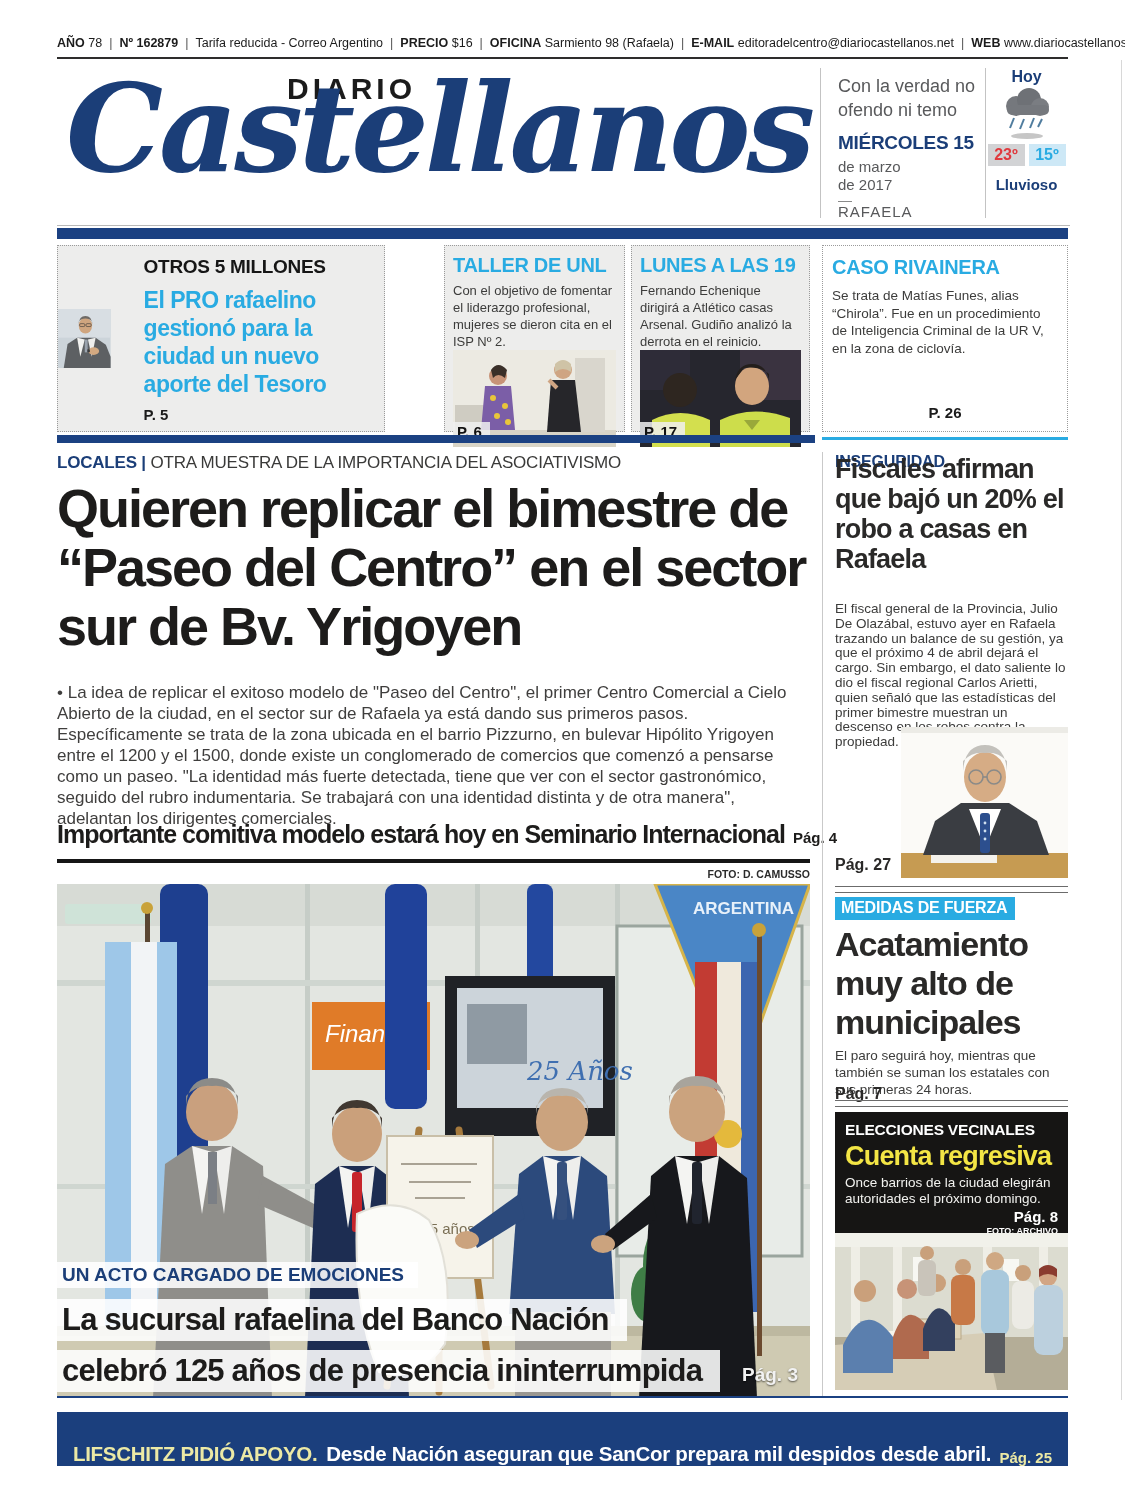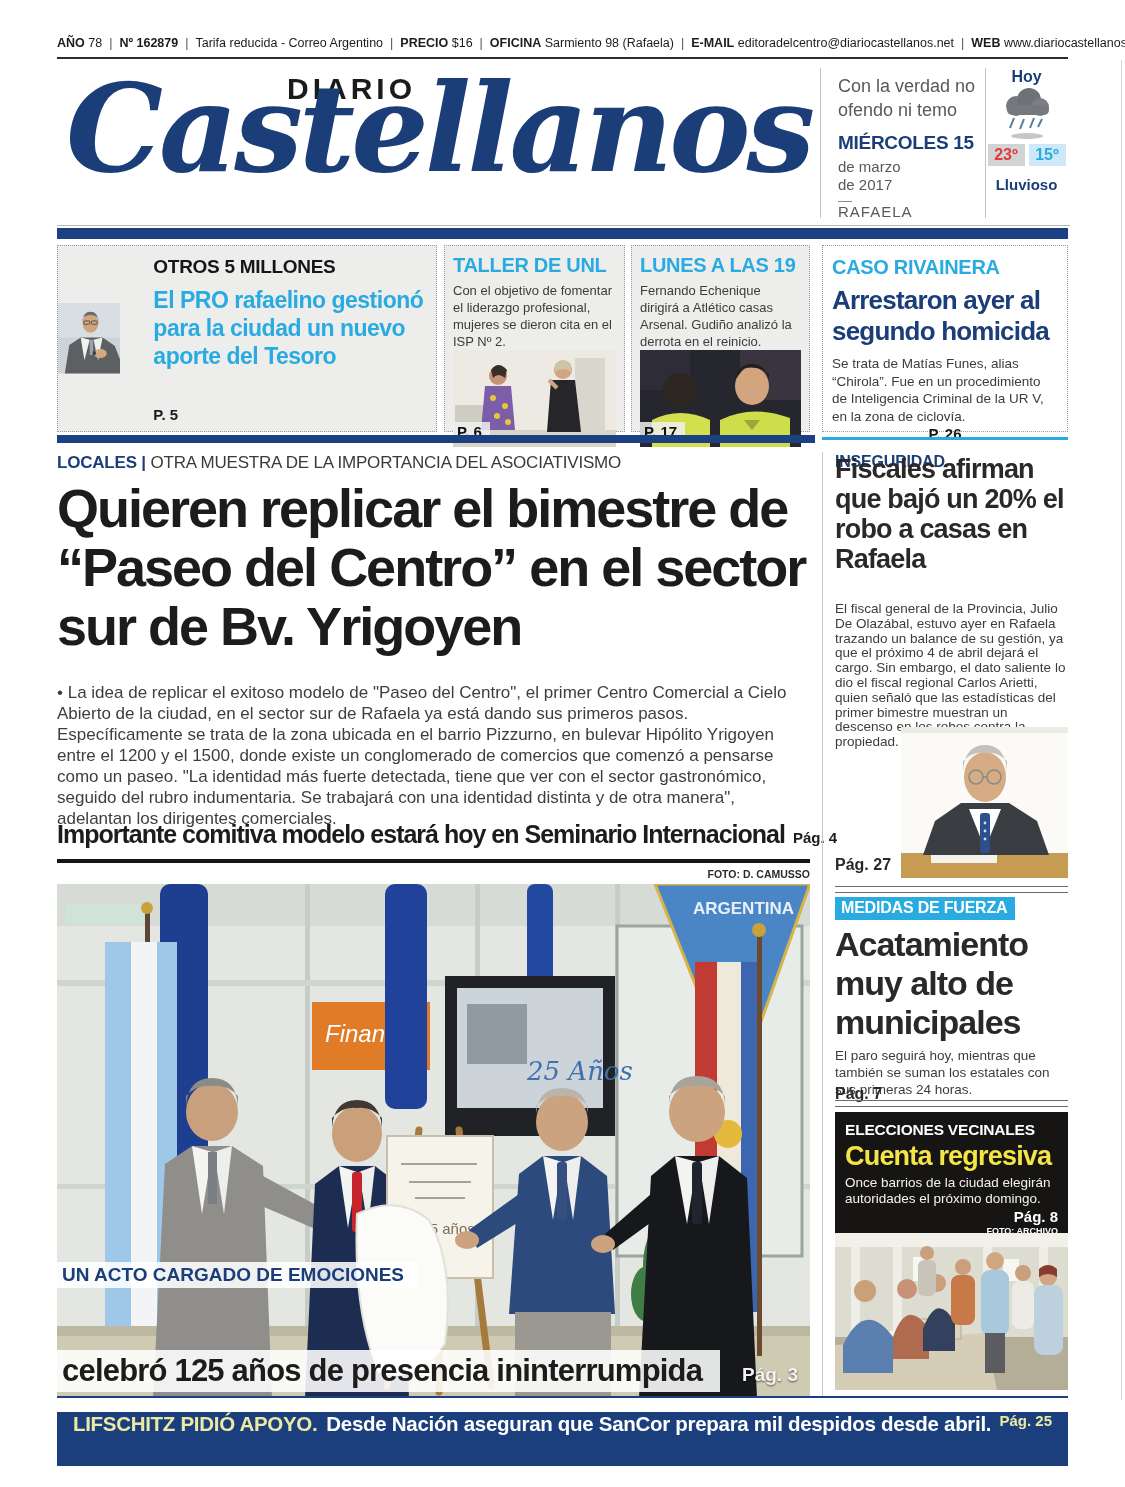--- a/index.html
+++ b/index.html
@@ -39,21 +39,21 @@
 
   
   .tbox{top:245px;height:187px;background:#ededec;border:1px dotted #9a9a9a;box-sizing:border-box;}
   .tbox.white{background:#fff;}
   .t-kick-cyan{color:#29abe2;font-weight:bold;font-size:20px;letter-spacing:-0.3px;}
   .t-kick-dark{color:#161616;font-weight:bold;font-size:19px;letter-spacing:-0.3px;}
   .t-head-cyan{color:#29abe2;font-weight:bold;font-size:23px;line-height:28px;letter-spacing:-0.5px;}
   .t-head-navy{color:#1b3e78;font-weight:bold;font-size:26px;line-height:31px;letter-spacing:-0.8px;}
   .t-body{color:#3c3c3b;font-size:13px;line-height:17px;}
   .t-page{color:#1b1b1b;font-weight:bold;font-size:15px;}
-  .t1{left:57px;width:380px;display:flex;gap:21px;}
+  .t1{left:57px;width:328px;display:flex;gap:21px;}
   .t1 .txt{padding:10px 12px 8px 12px;display:flex;flex-direction:column;}
   .t2{left:444px;width:181px;padding:8px 8px;display:flex;flex-direction:column;}
   .t3{left:631px;width:179px;padding:8px 8px;display:flex;flex-direction:column;}
   .t4{left:822px;width:246px;padding:10px 9px;display:flex;flex-direction:column;}
   .tphoto{position:relative;margin-top:auto;}
   .p-over{position:absolute;left:0;bottom:6px;background:rgba(240,240,240,.85);padding:1px 8px 1px 4px;
           font-weight:bold;font-size:15px;color:#111;}
 
   
   .m-kicker{left:57px;top:453px;font-size:17px;letter-spacing:-0.2px;color:#3a3a39;}
@@ -98,21 +98,21 @@
   .s3-body{color:#f2f2ef;font-size:13.5px;line-height:16px;margin-top:3px;}
   .s3-meta{display:flex;flex-direction:column;align-items:flex-end;margin-top:1px;}
   .s3-page{color:#fff;font-weight:bold;font-size:15px;}
   .s3-credit{color:#fff;font-weight:bold;font-size:9px;margin-top:1px;}
   .s3-photo{left:835px;top:1233px;width:233px;height:157px;}
 
   .end-rule{left:57px;top:1396px;width:1011px;height:2px;background:#1b4182;}
 
   
   .bottombar{left:57px;top:1412px;width:1011px;height:54px;background:#1b3f7d;display:flex;
-             align-items:flex-start;box-sizing:border-box;padding:0 16px;white-space:nowrap;}
+             align-items:flex-end;box-sizing:border-box;padding:0 16px;white-space:nowrap;}
   .bb-kick{color:#ece9a5;font-weight:bold;font-size:20.5px;letter-spacing:-0.3px;}
   .bb-text{color:#ffffff;font-weight:bold;font-size:20.5px;letter-spacing:-0.3px;margin-left:9px;}
   .bb-page{color:#ece9a5;font-weight:bold;font-size:15px;margin-left:auto;}
 
   .right-edge{left:1121px;top:60px;width:1px;height:1340px;background:#d8d8d8;}
   svg{display:block;}
 </style>
 </head>
 <body>
 
@@ -232,21 +232,20 @@
         <path d="M95,30 Q98,14 112,14 Q126,14 129,30 L129,24 Q120,16 104,18 Z" fill="#241f1c"></path>
         <path d="M80,70 Q112,54 150,68 L150,97 L80,97 Z" fill="#cddd4b"></path>
         <path d="M104,70 L120,70 L112,80 Z" fill="#9aa83a"></path>
       </svg>
       <div class="p-over">P. 17</div>
     </div>
   </div>
 
   <div class="abs tbox white t4">
     <div class="t-kick-cyan">CASO RIVAINERA</div>
-    <div class="t-head-navy" style="margin-top:6px;">Arrestaron ayer al segundo homicida</div>
     <div class="t-body" style="margin-top:8px;font-size:13.5px;line-height:17.5px;">Se trata de Matías Funes, alias “Chirola”. Fue en un procedimiento de Inteligencia Criminal de la UR V, en la zona de ciclovía.</div>
     <div class="t-page" style="margin-top:auto;text-align:center;">P. 26</div>
   </div>
 
   <div class="abs bar-navy" style="left:57px;top:435px;width:758px;height:8px;"></div>
   <div class="abs bar-cyan" style="left:822px;top:437px;width:246px;height:3px;"></div>
 
   <div class="abs m-kicker">
     <span class="sec">LOCALES</span>
     <span class="sec">|</span>
@@ -357,20 +356,21 @@
       <ellipse cx="640" cy="228" rx="28" ry="30" fill="#cba37e"></ellipse>
       <path d="M612,220 Q614,192 640,192 Q666,192 668,220 L668,212 Q656,200 640,202 Q624,200 612,212 Z" fill="#a8a49c"></path>
       <path d="M582,514 L594,292 L618,272 L662,272 L690,294 L700,514 Z" fill="#17181c"></path>
       <path d="M618,272 L640,278 L630,340 Z" fill="#f4f4f2"></path>
       <path d="M662,272 L642,278 L652,340 Z" fill="#eeeeec"></path>
       <rect x="635" y="278" width="10" height="62" rx="3" fill="#20242e"></rect>
       <path d="M594,310 L548,350 L556,366 L600,334 Z" fill="#17181c"></path>
       <ellipse cx="546" cy="360" rx="12" ry="9" fill="#cba37e"></ellipse>
     </svg>
     <div class="cap-kick">UN ACTO CARGADO DE EMOCIONES</div>
+    <div class="cap-l1">La sucursal rafaelina del Banco Nación</div>
     <div class="cap-l2">celebró 125 años de presencia ininterrumpida</div>
     <div class="cap-pg">Pág. 3</div>
   </div>
 
   <div class="abs sb-divider"></div>
 
   <div class="abs s-kick">INSEGURIDAD</div>
   <div class="abs s1-head">Fiscales afirman que bajó un 20% el robo a casas en Rafaela</div>
   <div class="abs s1-body">El fiscal general de la Provincia, Julio De Olazábal, estuvo ayer en Rafaela trazando un balance de su gestión, ya que el próximo 4 de abril dejará el cargo. Sin embargo, el dato saliente lo dio el fiscal regional Carlos Arietti, quien señaló que las estadísticas del primer bimestre muestran un descenso en los robos contra la propiedad.</div>
   <div class="abs s1-photo">

